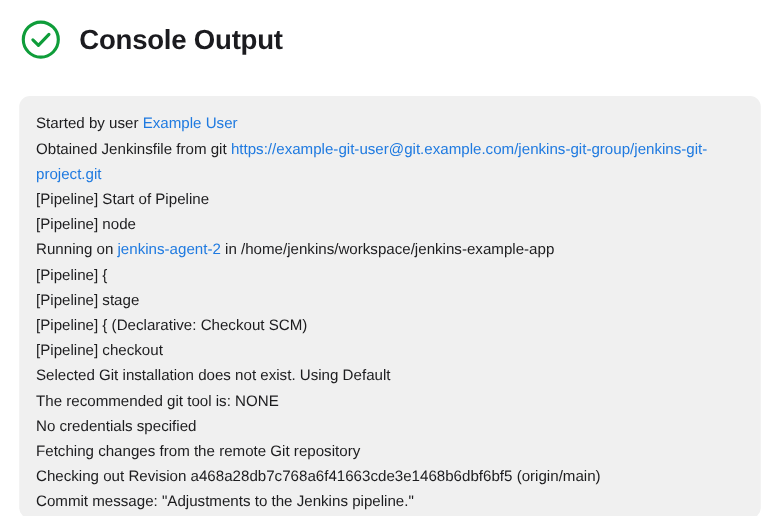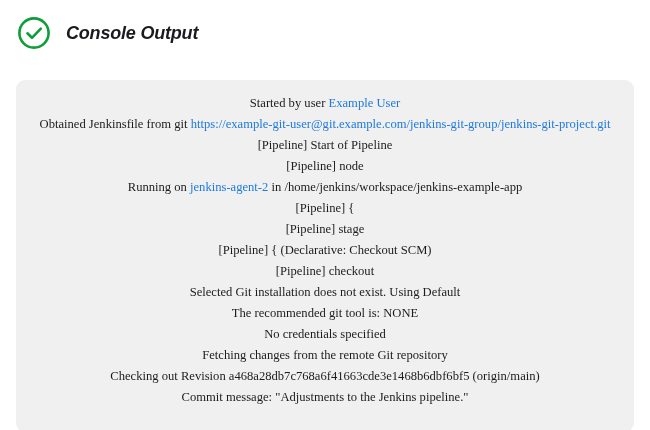--- a/index.html
+++ b/index.html
@@ -34,51 +34,49 @@
   }
 
   .status-icon {
     width: 36px;
     height: 36px;
     flex: 0 0 36px;
     display: block;
   }
 
   .page-title {
-    font-size: 18px;
+    font-size: 23px;
     font-weight: bold;
     color: #1b1b1f;
     letter-spacing: -0.2px;
     line-height: 1;
     white-space: nowrap;
-    font-style: italic;
   }
 
   
   .console-panel {
     position: absolute;
     left: 16px;
     top: 80px;
     width: 618px;
     height: 352px;
     background: #f0f0f0;
     border-radius: 9px;
     box-sizing: border-box;
     padding: 13px 14px 0 14px;
     overflow: hidden;
   }
 
   .console-log {
-    font-family: Liberation Serif, serif;
+    font-family: Liberation Sans, sans-serif;
     font-size: 12.6px;
     line-height: 21px;
     color: #1c1c1e;
     white-space: pre-wrap;
     word-break: break-word;
-    text-align: center;
   }
 
   .log-line {
     white-space: pre-wrap;
   }
 
   .log-line.muted {
     color: #b4b4b4;
   }
 

